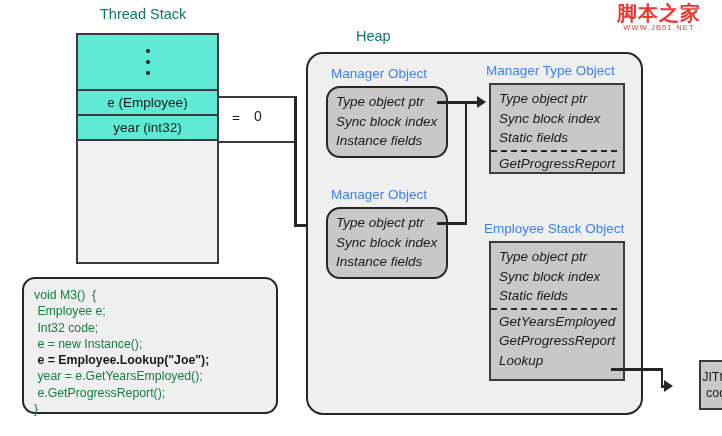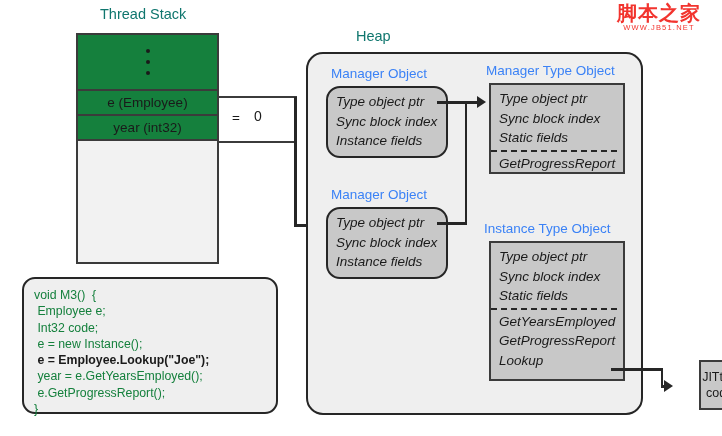--- a/index.html
+++ b/index.html
@@ -36,21 +36,21 @@
     left: 76px;
     top: 33px;
     width: 143px;
     height: 231px;
     border: 2.5px solid #3b3b3b;
     background: #f2f2f2;
     box-sizing: border-box;
   }
   .stack-cell {
     position: relative;
-    background: #15803d;
+    background: #5eead4;
     border-bottom: 2.5px solid #3b3b3b;
     box-sizing: border-box;
     display: flex;
     align-items: center;
     justify-content: center;
     color: #1a1a1a;
     font-size: 13.5px;
   }
   #stack-dots-cell {
     height: 56px;
@@ -306,21 +306,21 @@
 
   <div class="abs obj-caption" id="mgr-type-caption">Manager Type Object</div>
   <div class="abs obj-square" id="mgr-type-obj">
     <div class="obj-row">Type object ptr</div>
     <div class="obj-row">Sync block index</div>
     <div class="obj-row">Static fields</div>
     <div class="obj-divider"></div>
     <div class="obj-row">GetProgressReport</div>
   </div>
 
-  <div class="abs obj-caption" id="emp-type-caption">Instance Type Object</div>
+  <div class="abs obj-caption" id="emp-type-caption">Employee Stack Object</div>
   <div class="abs obj-square" id="emp-type-obj">
     <div class="obj-row">Type object ptr</div>
     <div class="obj-row">Sync block index</div>
     <div class="obj-row">Static fields</div>
     <div class="obj-divider"></div>
     <div class="obj-row">GetYearsEmployed</div>
     <div class="obj-row">GetProgressReport</div>
     <div class="obj-row">Lookup</div>
   </div>
 

